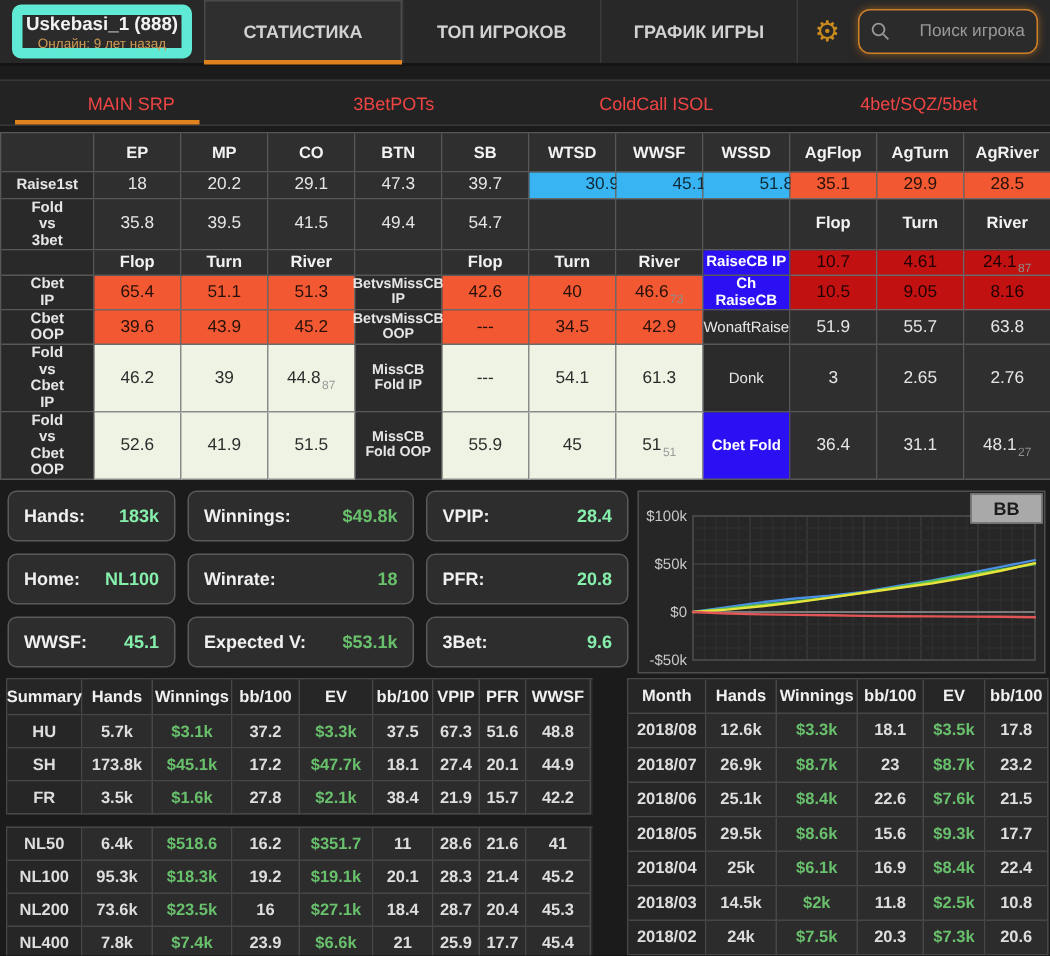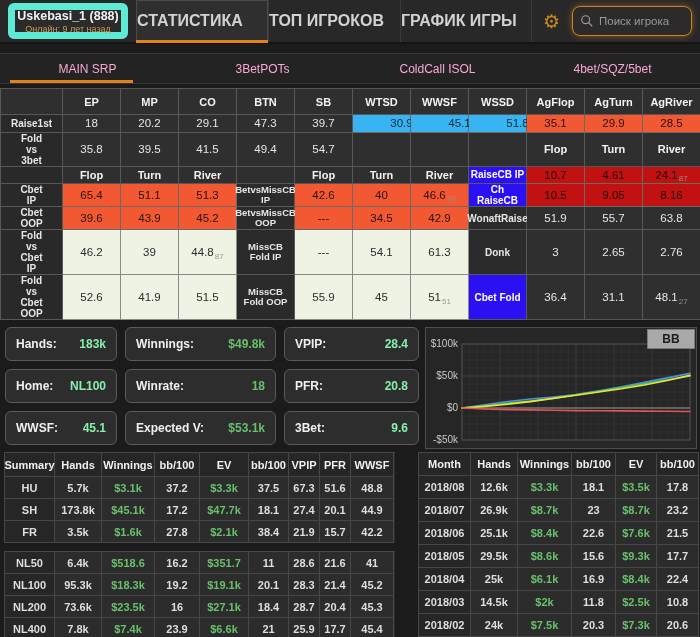--- a/index.html
+++ b/index.html
@@ -8,51 +8,51 @@
   .screen { position:relative; width:700px; height:637px; background:#1b1b1b; overflow:hidden; }
 
   
   .topbar { position:absolute; top:0; left:0; width:700px; height:44px; background:#282828;
             border-bottom:2px solid #141414; display:flex; align-items:center; }
   .player-box { margin-left:8px; width:120px; height:36px; border:7px solid #5eead4; border-radius:6px;
                 background:#2b2b2b; display:flex; flex-direction:column; align-items:center; justify-content:center; cursor:pointer; }
   .player-name { font-size:12.5px; font-weight:bold; color:#f2f2f2; }
   .player-status { font-size:9px; color:#cf9a55; margin-top:1px; }
   .main-tabs { display:flex; height:100%; margin-left:8px; }
-  .tab { width:132px; display:flex; align-items:center; font-size:16px; font-weight:bold;
+  .tab { width:132px; display:flex; align-items:center; justify-content:center; font-size:12px; font-weight:bold;
          color:#d2d2d2; border-left:1px solid #3a3a3a; position:relative; cursor:pointer; }
   .tab:last-child { border-right:1px solid #3a3a3a; }
   .tab.active { background:#2f2f2f; border:1px solid #4a4a4a; }
   .tab.active::after { content:''; position:absolute; left:-1px; right:-1px; bottom:-2px; height:3px; background:#e0821e; }
   .gear-btn { margin-left:auto; background:none; border:none; cursor:pointer; padding:0 4px; }
   .gear-glyph { font-size:19px; color:#c98a1e; line-height:1; }
   .search-wrap { position:relative; margin:0 8px; width:120px; height:30px; }
   .search-input { width:100%; height:100%; background:#2b2b2b; border:1px solid #cd7f2a; border-radius:8px;
-                  box-shadow:0 0 6px rgba(224,130,30,.55); color:#cfcfcf; font-size:11.5px; padding:0 6px 0 26px;
+                  box-shadow:0 0 6px rgba(224,130,30,.55); color:#cfcfcf; font-size:11.5px; padding:0 6px 0 40px;
                   outline:none; font-family:"Liberation Sans", sans-serif; }
   .search-input::placeholder { color:#9a9a9a; }
   .search-icon { position:absolute; left:8px; top:8px; width:14px; height:14px; pointer-events:none; }
 
   
   .subtabs { position:absolute; top:53px; left:0; width:700px; height:31px; display:flex; background:#232323;
              border-top:1px solid #383838; border-bottom:1px solid #383838; }
-  .subtab { flex:1; display:flex; align-items:center; justify-content:center; font-size:12px; color:#f9a8d4;
+  .subtab { flex:1; display:flex; align-items:center; justify-content:center; font-size:12px; color:#ef4444;
             position:relative; cursor:pointer; }
   .subtab.active::after { content:''; position:absolute; left:10px; right:42px; bottom:0; height:3px; background:#e0821e; }
 
   
   .stats-table { position:absolute; top:88px; left:0; width:700px; height:232px; display:grid;
                  grid-template-columns:62px repeat(11,58px); grid-template-rows:26px repeat(7,1fr);
                  border-top:1px solid #585858; border-left:1px solid #585858; background:#2f2f2f; }
   .cell { border-right:1px solid #585858; border-bottom:1px solid #585858; display:flex; align-items:center;
           justify-content:center; font-size:11.5px; color:#e6e6e6; background:#2f2f2f; text-align:center; }
   .s-h { font-weight:bold; font-size:11px; color:#f2f2f2; }
   .s-l { background:#292929; font-weight:bold; font-size:10px; line-height:1.1; padding:0 14px; }
   .s-ml { background:#2b2b2b; font-weight:bold; font-size:9.5px; line-height:1.1; padding:0 1px; }
-  .s-rl { background:#2b2b2b; font-weight:bold; font-size:10px; }
+  .s-rl { background:#2b2b2b; font-weight:normal; font-size:10px; }
   .s-b { background:#38b4f2; color:#0e2a38; border-color:#6a6a6a;padding-left:40px; }
   .s-o { background:#f25932; color:#271009; border-color:#6a6a6a; }
   .s-r { background:#c11111; color:#200303; border-color:#6a6a6a; }
   .s-w { background:#eef3e3; color:#2c2c2c; border-color:#8a8a8a; }
   .s-bl { background:#2a10f2; color:#ffffff; font-weight:bold; font-size:10px; }
   .sub { font-size:8px; margin-left:1px; transform:translateY(4px); color:#8f8f8f; }
   .s-w .sub { color:#9a9a9a; }
 
   
   .summary-boxes { position:absolute; top:327px; left:5px; width:414px; height:120px; display:grid;

